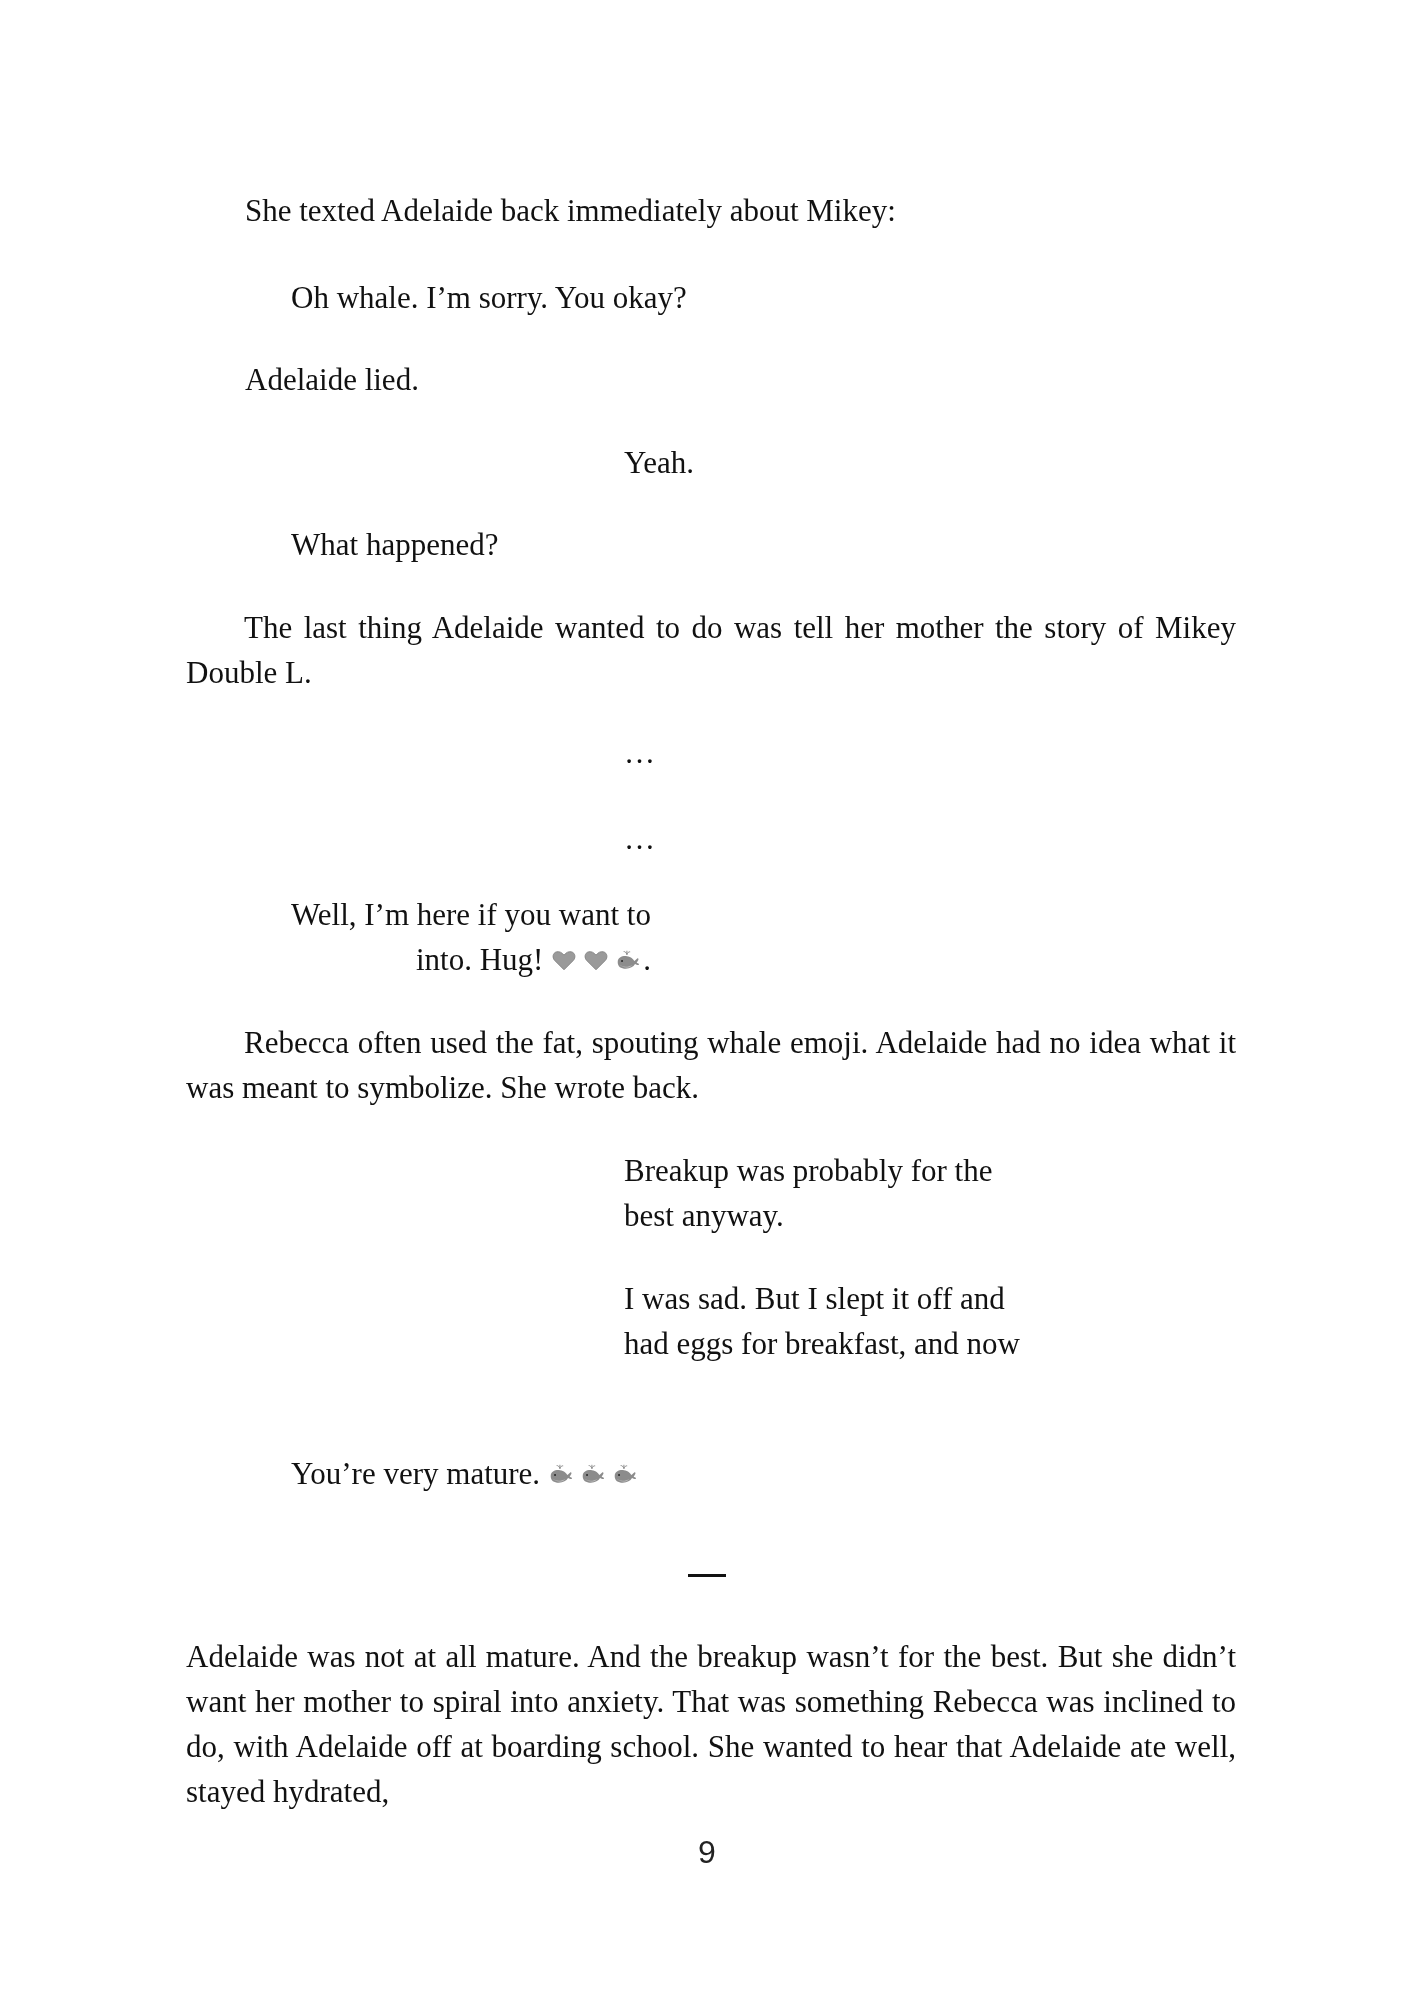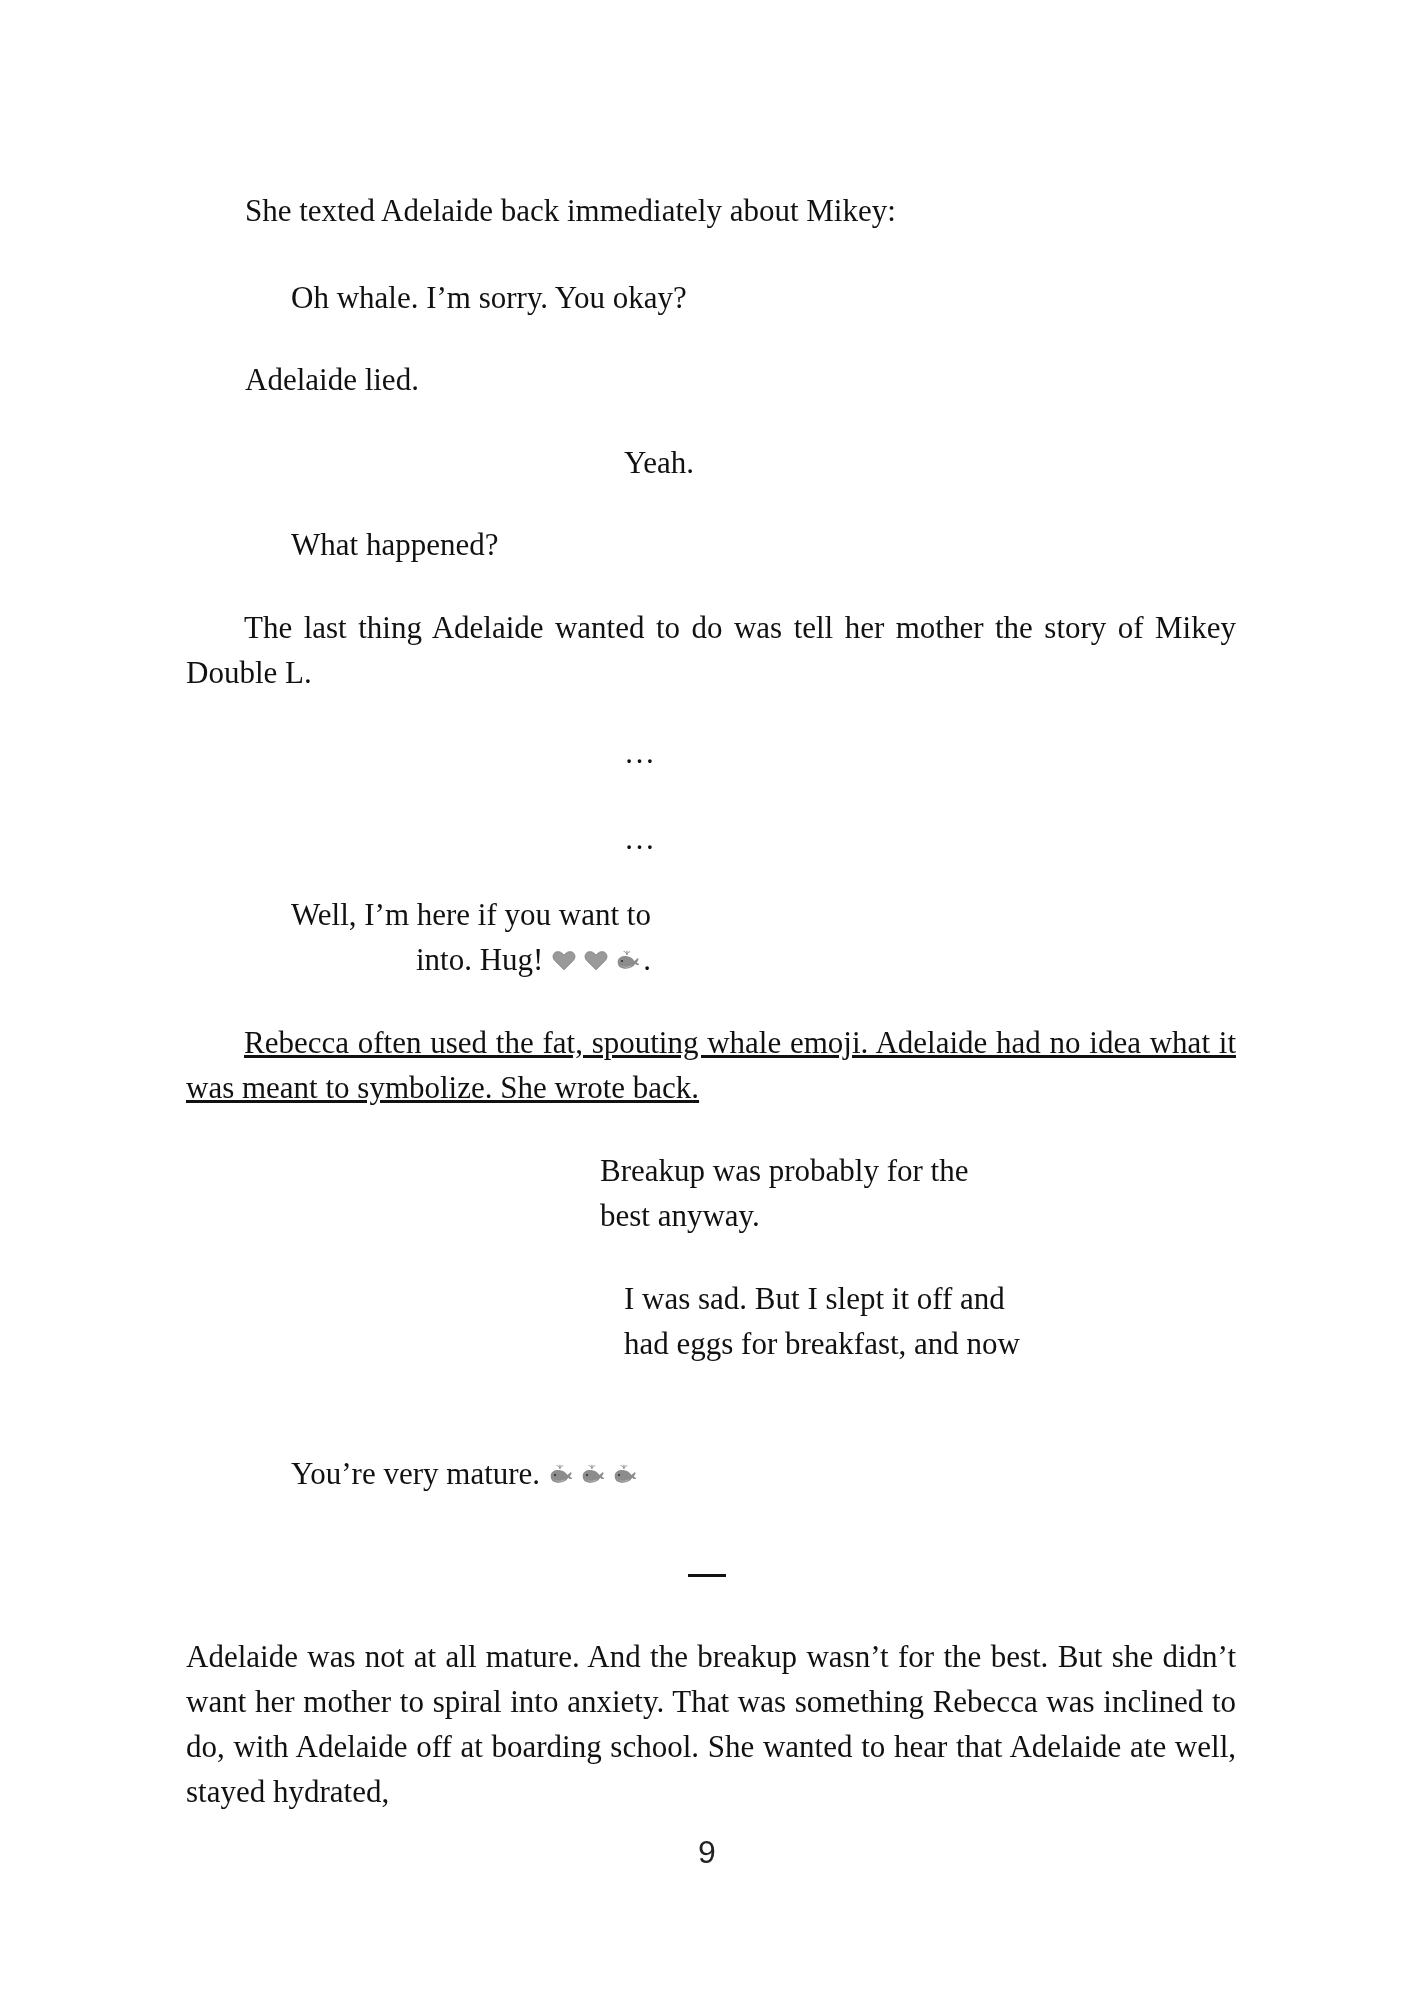--- a/index.html
+++ b/index.html
@@ -56,23 +56,23 @@
       <svg class="emoji">
           <use href="#heart"></use>
         </svg><svg class="emoji">
           <use href="#heart"></use>
         </svg><svg class="emoji" style="margin-right:2px">
           <use href="#whale"></use>
         </svg><span>.</span>
     </div>
   </div>
 
-  <div class="para indent" style="top:1020px;text-decoration:underline;">Rebecca often used the fat, spouting whale emoji. Adelaide had no idea what it was meant to symbolize. She wrote back.</div>
+  <div class="para indent" style="top:1020px;">Rebecca often used the fat, spouting whale emoji. Adelaide had no idea what it was meant to symbolize. She wrote back.</div>
 
-  <div class="msg" style="left:600px; top:1148px;">
+  <div class="msg" style="left:624px; top:1148px;">
     <div>Breakup was probably for the</div>
     <div>best anyway.</div>
   </div>
 
   <div class="msg" style="left:624px; top:1276px;">
     <div>I was sad. But I slept it off and</div>
     <div>had eggs for breakfast, and now</div>
   </div>
 
   <div class="msg" style="left:291px; top:1451px;text-align:center;">

